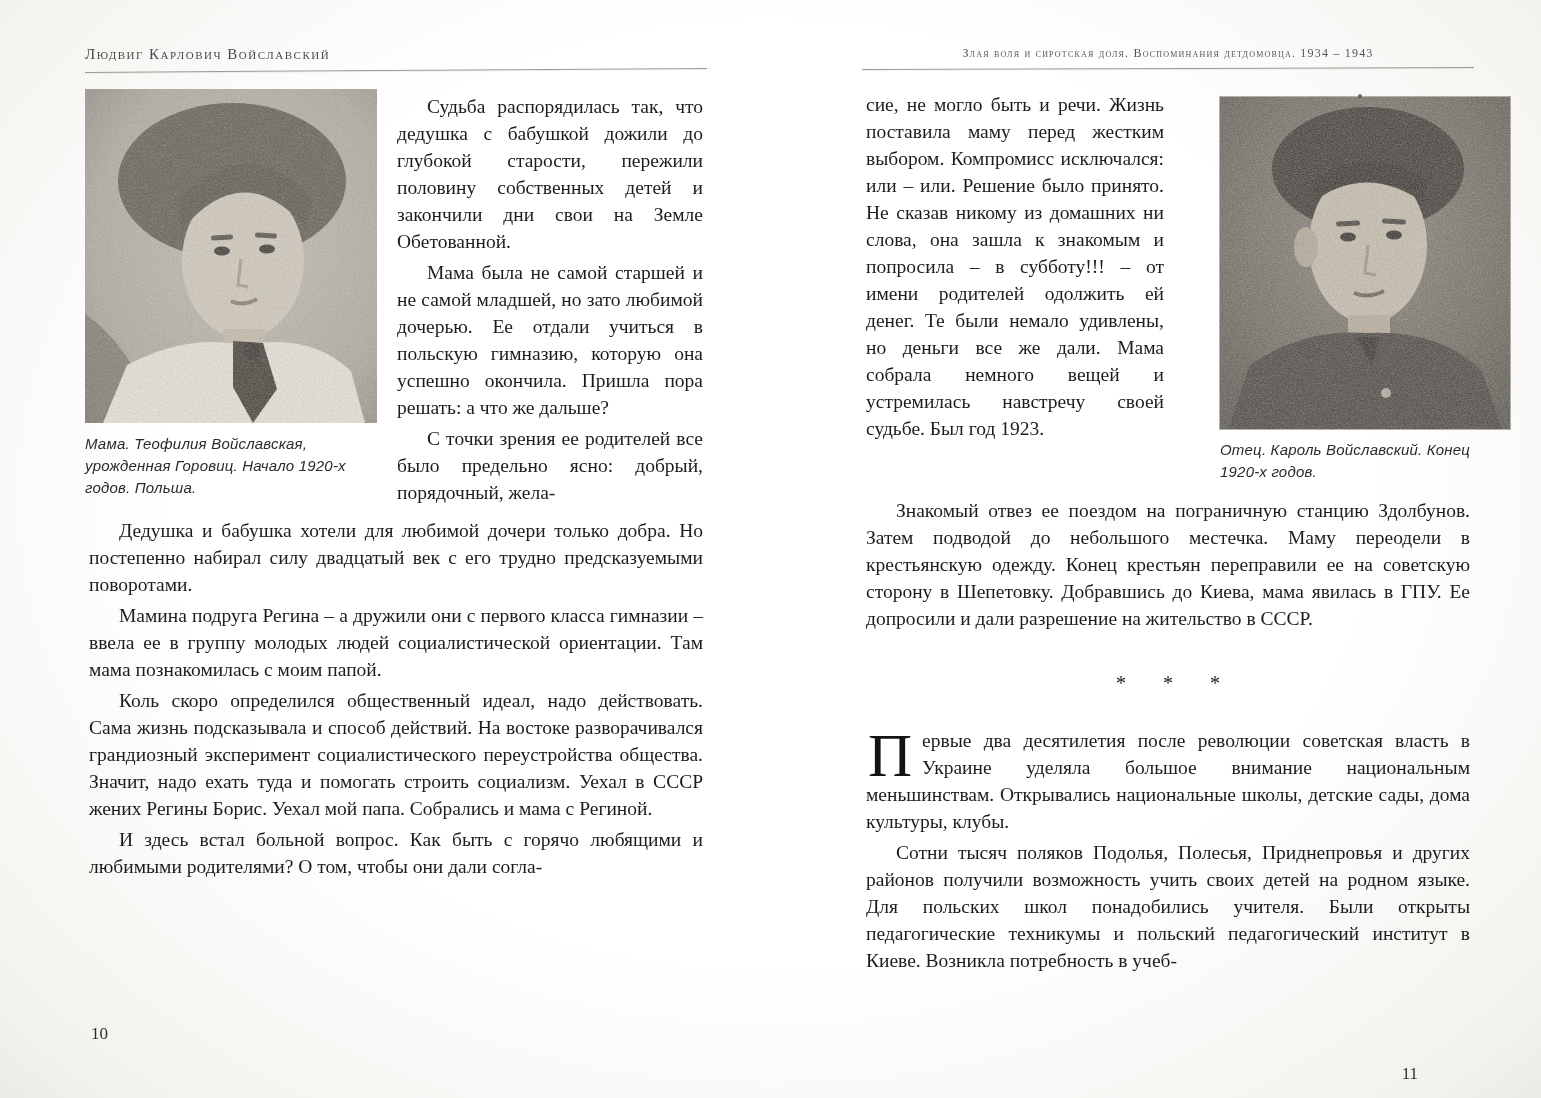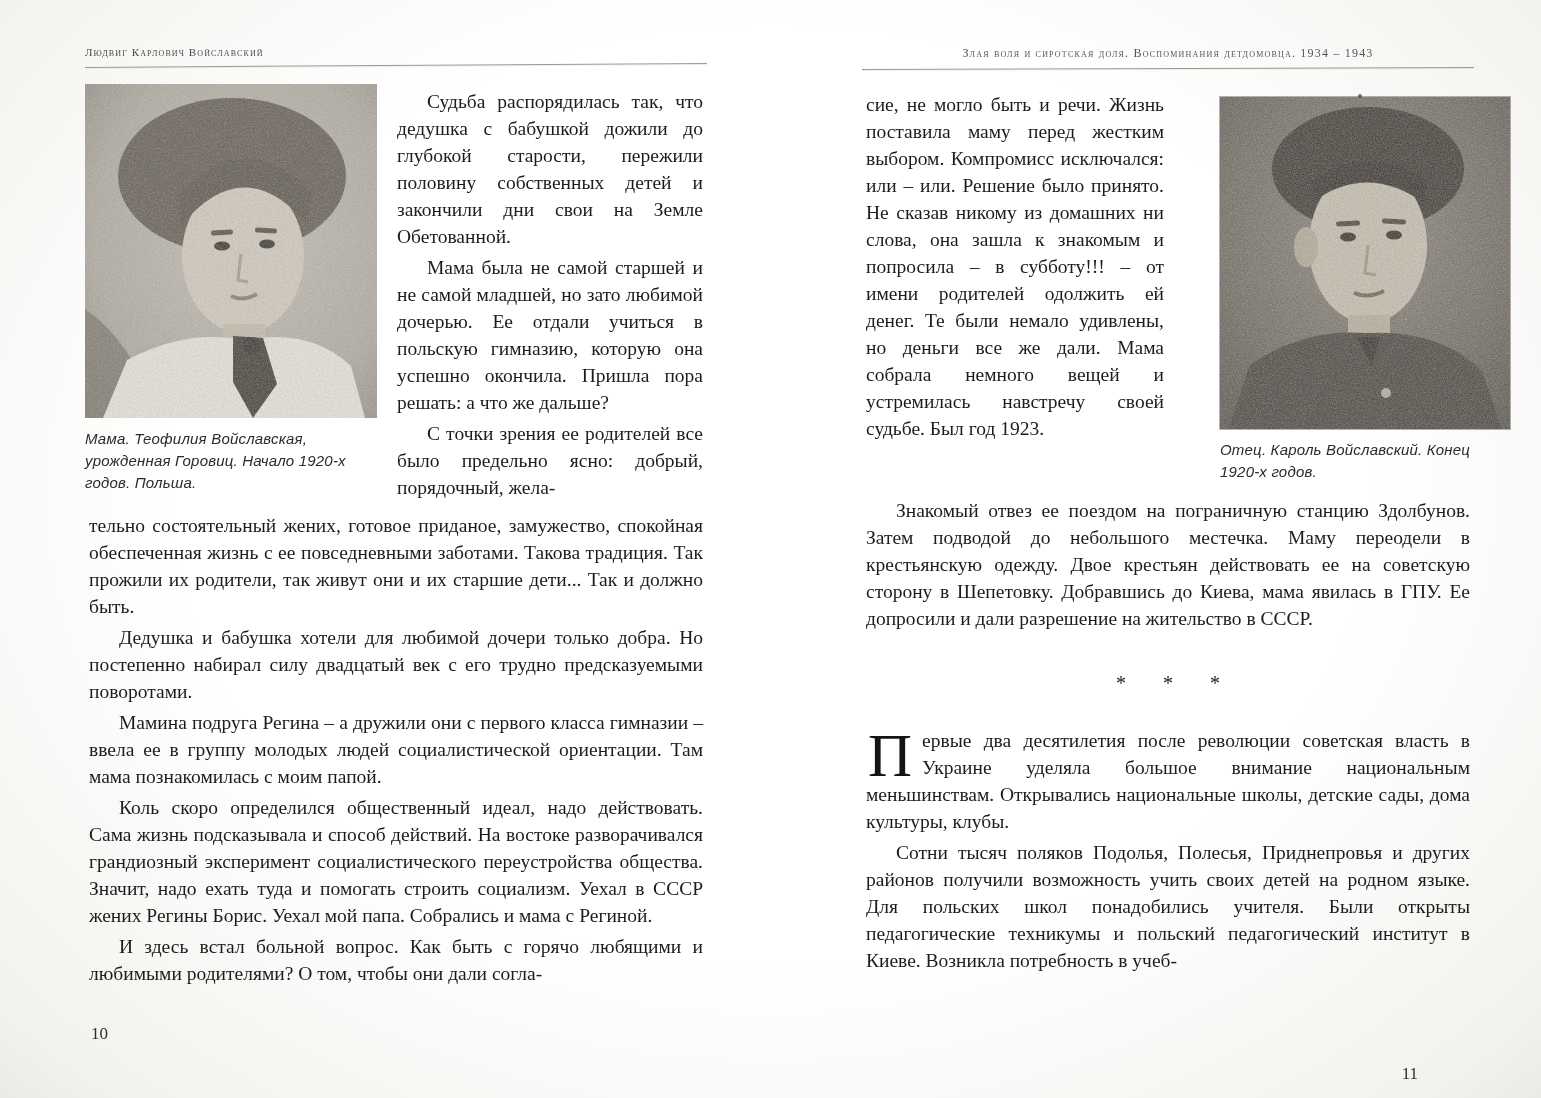--- a/index.html
+++ b/index.html
@@ -13,21 +13,21 @@
   }
   .spread {
     position:absolute; inset:0;
     background: radial-gradient(ellipse at 50% 45%, #ffffff 55%, #f3f2ee 92%, #eceae5 100%);
   }
   .page { position:absolute; top:46px; }
   .page-left  { left:85px;  width:622px; height:1010px; }
   .page-right { left:862px; width:612px; height:1010px; }
 
   .running-head {
-    font-size:11px; color:#4a4a4a;
+    font-size:15px; color:#4a4a4a;
     font-variant: small-caps;
     letter-spacing:0.10em;
     white-space:nowrap;
   }
   .running-head.right { text-align:center; font-size:12px; color:#555; }
   .head-rule {
     height:1px; background:#9a9a96; margin-top:7px;
     box-shadow:0 1px 0 rgba(0,0,0,0.06);
   }
   .head-rule.tilt-l { transform:rotate(-0.35deg); }
@@ -124,21 +124,20 @@
       </figure>
       <span class="gap"></span>
       <div class="coltext bodytext">
         <p class="indent">Судьба распорядилась так, что дедушка с бабушкой дожили до глубокой старости, пережили половину собственных детей и закончили дни свои на Земле Обетованной.</p>
         <p class="indent">Мама была не самой старшей и не самой младшей, но зато любимой дочерью. Ее отдали учиться в польскую гимназию, которую она успешно окончила. Пришла пора решать: а что же дальше?</p>
         <p class="indent">С точки зрения ее родителей все было предельно ясно: добрый, порядочный, жела-</p>
       </div>
     </div>
 
     <div class="fulltext bodytext">
-      <p>тельно состоятельный жених, готовое приданое, замужество, спокойная обеспеченная жизнь с ее повседневными заботами. Такова традиция. Так прожили их родители, так живут они и их старшие дети... Так и должно быть.</p>
       <p class="indent">Дедушка и бабушка хотели для любимой дочери только добра. Но постепенно набирал силу двадцатый век с его трудно предсказуемыми поворотами.</p>
       <p class="indent">Мамина подруга Регина – а дружили они с первого класса гимназии – ввела ее в группу молодых людей социалистической ориентации. Там мама познакомилась с моим папой.</p>
       <p class="indent">Коль скоро определился общественный идеал, надо действовать. Сама жизнь подсказывала и способ действий. На востоке разворачивался грандиозный эксперимент социалистического переустройства общества. Значит, надо ехать туда и помогать строить социализм. Уехал в СССР жених Регины Борис. Уехал мой папа. Собрались и мама с Региной.</p>
       <p class="indent">И здесь встал больной вопрос. Как быть с горячо любящими и любимыми родителями? О том, чтобы они дали согла-</p>
     </div>
 
     <div class="page-num pl">10</div>
   </div>
 
   <div class="page page-right">
@@ -180,21 +179,21 @@
             <path d="M136 240 L160 240 L152 268 Z" fill="#35312b"></path>
             <circle cx="166" cy="296" r="5" fill="#d8d2c4" opacity="0.75"></circle>
             <rect width="290" height="332" filter="url(#grainB)" opacity="0.55"></rect>
           </svg>
         </span>
         <figcaption>Отец. Кароль Войславский. Конец 1920-х годов.</figcaption>
       </figure>
     </div>
 
     <div class="fulltext-r bodytext">
-      <p class="indent">Знакомый отвез ее поездом на пограничную станцию Здолбунов. Затем подводой до небольшого местечка. Маму переодели в крестьянскую одежду. Двое крестьян действовать ее на советскую сторону в Шепетовку. Добравшись до Киева, мама явилась в ГПУ. Ее допросили и дали разрешение на жительство в СССР.</p>
+      <p class="indent">Знакомый отвез ее поездом на пограничную станцию Здолбунов. Затем подводой до небольшого местечка. Маму переодели в крестьянскую одежду. Конец крестьян переправили ее на советскую сторону в Шепетовку. Добравшись до Киева, мама явилась в ГПУ. Ее допросили и дали разрешение на жительство в СССР.</p>
     </div>
 
     <div class="separator">* * *</div>
 
     <div class="bodytext">
       <p>
         <span class="dropcap">П</span><span>ервые два десятилетия после революции советская власть в Украине уделяла большое внимание национальным меньшинствам. Открывались национальные школы, детские сады, дома культуры, клубы.</span>
       </p>
       <p class="indent">Сотни тысяч поляков Подолья, Полесья, Приднепровья и других районов получили возможность учить своих детей на родном языке. Для польских школ понадобились учителя. Были открыты педагогические техникумы и польский педагогический институт в Киеве. Возникла потребность в учеб-</p>
     </div>

